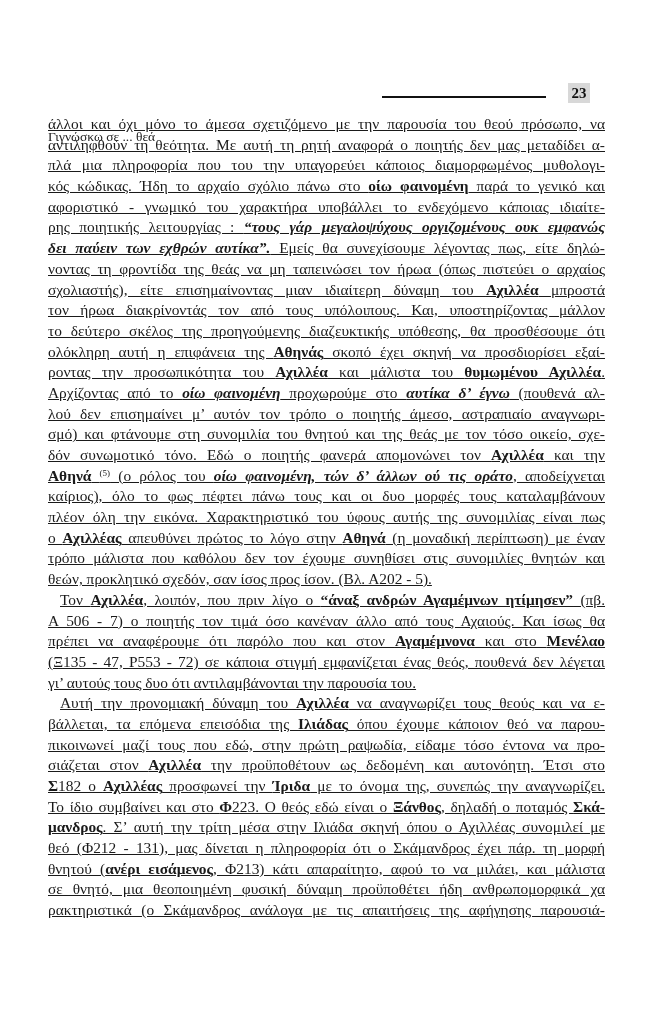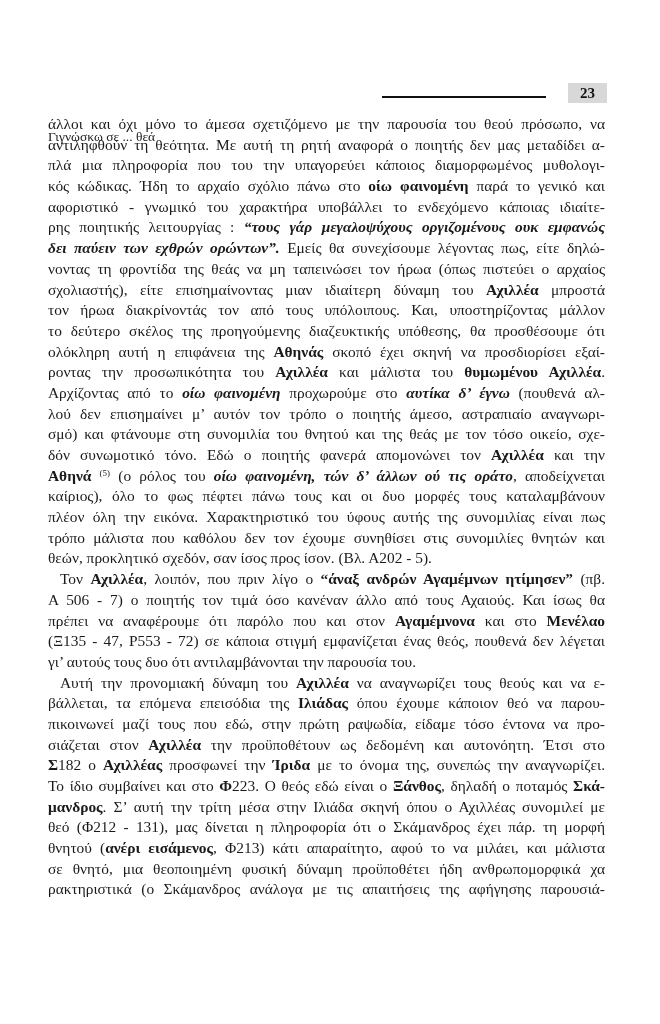--- a/index.html
+++ b/index.html
@@ -2,26 +2,26 @@
 <html><head>
 <meta charset="utf-8">
 <style>
   html, body { margin: 0; padding: 0; background: #ffffff; }
   body { width: 660px; height: 1024px; position: relative; overflow: hidden;
          font-family: "Liberation Serif", "DejaVu Serif", serif; color: #1a1a1a; }
   .header { position: absolute; top: 84px; left: 48px; width: 560px; height: 24px; }
   .running-title { position: absolute; left: 0; top: 2px; font-size: 13.5px; color: #222; margin-top: 43px; }
   .header-rule { position: absolute; left: 334px; top: 12px; width: 164px; height: 0;
                  border-top: 2px solid #111; }
-  .page-number { position: absolute; left: 520px; top: -1px; width: 39px; height: 20px;
+  .page-number { position: absolute; left: 520px; top: -1px; width: 22px; height: 20px;
                  background: #d8d8d8; font-weight: bold; font-size: 15px; color: #111;
                  text-align: center; line-height: 20px; }
   .body-text { position: absolute; top: 114px; left: 48px; width: 557px; }
   .line { display: block; height: 20.7px; line-height: 20.7px; font-size: 15.4px;
-          white-space: nowrap; text-align: justify; text-align-last: justify; }
+          white-space: nowrap; text-align: justify; text-align-last: justify; text-decoration: underline; }
   .line.last { text-align-last: left; }
   .line.indent { padding-left: 12px; }
   .b { font-weight: bold; }
   .bi { font-weight: bold; font-style: italic; }
   sup { font-size: 9px; vertical-align: 5px; line-height: 0; }
 </style>
 </head>
 <body>
 
 <div class="header">
@@ -30,34 +30,35 @@
   <span class="page-number">23</span>
 </div>
 
 <div class="body-text" id="body-text">
     <div class="line"><span>άλλοι και όχι μόνο το άμεσα σχετιζόμενο με την  παρουσία του θεού πρόσωπο, να</span></div>
     <div class="line"><span>αντιληφθούν τη θεότητα. Με αυτή τη ρητή αναφορά ο ποιητής δεν μας μεταδίδει α-</span></div>
     <div class="line"><span>πλά μια πληροφορία που του την υπαγορεύει κάποιος διαμορφωμένος μυθολογι-</span></div>
     <div class="line"><span>κός κώδικας. Ήδη το αρχαίο σχόλιο πάνω στο </span><span class="b">οίω φαινομένη</span><span> παρά το γενικό και</span></div>
     <div class="line"><span>αφοριστικό - γνωμικό του χαρακτήρα υποβάλλει το ενδεχόμενο κάποιας ιδιαίτε-</span></div>
     <div class="line"><span>ρης ποιητικής λειτουργίας : </span><span class="bi">“τους γάρ μεγαλοψύχους οργιζομένους ουκ εμφανώς</span></div>
-    <div class="line"><span class="bi">δει παύειν των εχθρών ορώντων”.</span><span> Εμείς θα συνεχίσουμε λέγοντας πως, είτε δηλώ-</span></div>
+    <div class="line"><span class="bi">δει παύειν των εχθρών αυτίκα”.</span><span> Εμείς θα συνεχίσουμε λέγοντας πως, είτε δηλώ-</span></div>
     <div class="line"><span>νοντας τη φροντίδα της θεάς να μη ταπεινώσει τον ήρωα (όπως πιστεύει ο αρχαίος</span></div>
     <div class="line"><span>σχολιαστής), είτε επισημαίνοντας μιαν ιδιαίτερη δύναμη του </span><span class="b">Αχιλλέα</span><span> μπροστά</span></div>
     <div class="line"><span>τον  ήρωα διακρίνοντάς τον από τους υπόλοιπους. Και, υποστηρίζοντας μάλλον</span></div>
     <div class="line"><span>το δεύτερο σκέλος της προηγούμενης διαζευκτικής υπόθεσης, θα προσθέσουμε ότι</span></div>
     <div class="line"><span>ολόκληρη αυτή η επιφάνεια της </span><span class="b">Αθηνάς</span><span> σκοπό έχει σκηνή να προσδιορίσει εξαί-</span></div>
     <div class="line"><span>ροντας την προσωπικότητα του </span><span class="b">Αχιλλέα</span><span> και μάλιστα του </span><span class="b">θυμωμένου Αχιλλέα</span><span>.</span></div>
     <div class="line"><span>Αρχίζοντας από το </span><span class="bi">οίω φαινομένη</span><span> προχωρούμε στο </span><span class="bi">αυτίκα δ’ έγνω</span><span> (πουθενά αλ-</span></div>
     <div class="line"><span>λού δεν επισημαίνει μ’ αυτόν τον τρόπο ο ποιητής άμεσο, αστραπιαίο αναγνωρι-</span></div>
     <div class="line"><span>σμό) και φτάνουμε στη συνομιλία του θνητού και της θεάς με τον τόσο οικείο, σχε-</span></div>
     <div class="line"><span>δόν συνωμοτικό τόνο. Εδώ ο ποιητής φανερά απομονώνει τον </span><span class="b">Αχιλλέα</span><span> και την</span></div>
     <div class="line"><span class="b">Αθηνά</span><span> </span><sup>(5)</sup><span> (ο ρόλος του </span><span class="bi">οίω φαινομένη, τών δ’ άλλων ού τις οράτο</span><span>,  αποδείχνεται</span></div>
     <div class="line"><span>καίριος), όλο το φως πέφτει πάνω τους και οι δυο μορφές τους καταλαμβάνουν</span></div>
     <div class="line"><span>πλέον όλη την εικόνα. Χαρακτηριστικό του ύφους αυτής της συνομιλίας είναι πως</span></div>
+    <div class="line"><span>ο </span><span class="b">Αχιλλέας</span><span> απευθύνει πρώτος το λόγο στην </span><span class="b">Αθηνά</span><span> (η μοναδική περίπτωση) με έναν</span></div>
     <div class="line"><span>τρόπο μάλιστα που καθόλου δεν τον έχουμε συνηθίσει στις συνομιλίες θνητών και</span></div>
     <div class="line last"><span>θεών, προκλητικό σχεδόν, σαν ίσος προς ίσον. (Βλ. Α202 - 5).</span></div>
     <div class="line indent"><span>Τον </span><span class="b">Αχιλλέα</span><span>, λοιπόν, που πριν λίγο ο </span><span class="b">“άναξ ανδρών Αγαμέμνων ητίμησεν”</span><span> (πβ.</span></div>
     <div class="line"><span>Α 506 - 7) ο ποιητής τον τιμά όσο κανέναν άλλο από τους Αχαιούς. Και ίσως θα</span></div>
     <div class="line"><span>πρέπει να αναφέρουμε ότι παρόλο που και στον </span><span class="b">Αγαμέμνονα</span><span> και στο </span><span class="b">Μενέλαο</span></div>
     <div class="line"><span>(Ξ135 - 47, Ρ553 - 72) σε κάποια στιγμή εμφανίζεται ένας θεός, πουθενά δεν λέγεται</span></div>
     <div class="line last"><span>γι’ αυτούς τους δυο ότι αντιλαμβάνονται την παρουσία του.</span></div>
     <div class="line indent"><span>Αυτή την προνομιακή δύναμη του </span><span class="b">Αχιλλέα</span><span> να αναγνωρίζει τους θεούς και να ε-</span></div>
     <div class="line"><span>βάλλεται, τα επόμενα επεισόδια της </span><span class="b">Ιλιάδας</span><span> όπου έχουμε κάποιον θεό να παρου-</span></div>
     <div class="line"><span>πικοινωνεί μαζί τους που εδώ, στην πρώτη ραψωδία, είδαμε τόσο έντονα να προ-</span></div>

